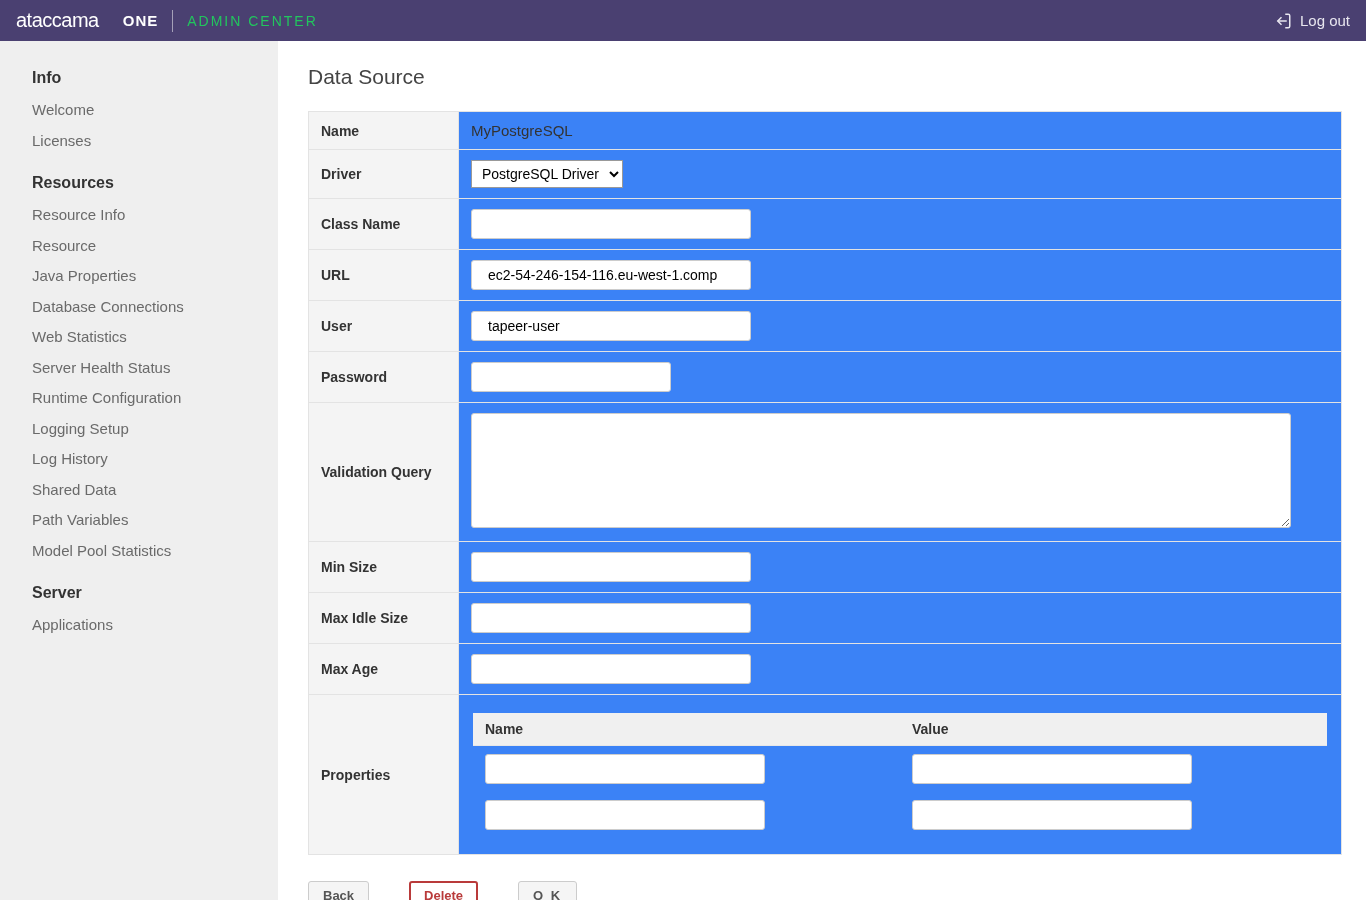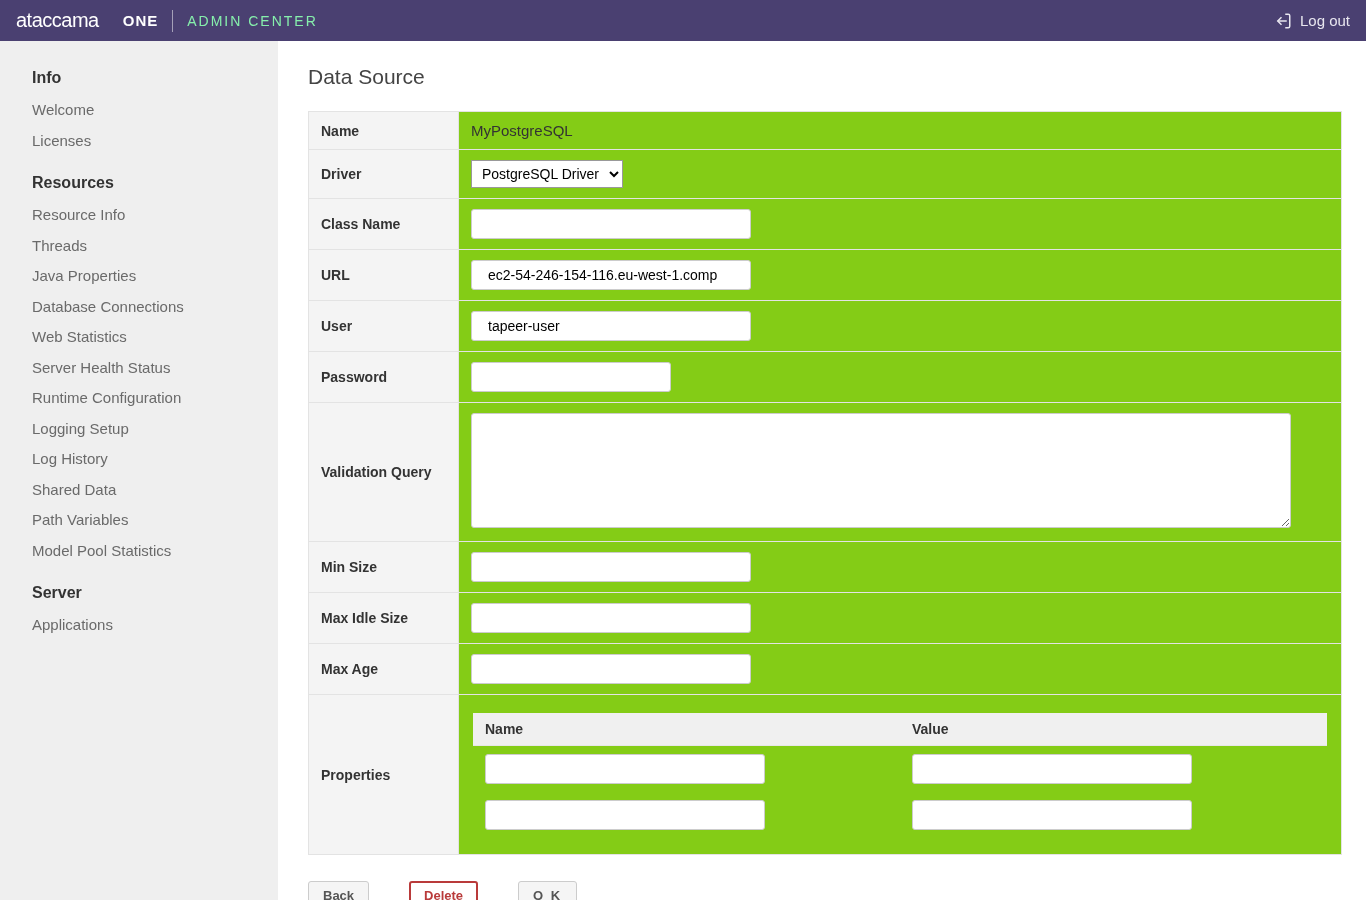--- a/index.html
+++ b/index.html
@@ -3,38 +3,38 @@
 <meta charset="utf-8">
 <style>
   * { box-sizing: border-box; margin: 0; padding: 0; }
   body { font-family: "Segoe UI", Arial, sans-serif; font-size: 14px; color: #333; background: #fff; }
   
   .topbar { background: #4a4071; height: 41px; display: flex; align-items: center; padding: 4px 16px; color: #fff; }
   .brand { display: flex; align-items: center; gap: 6px; }
   .brand-main { font-weight: 300; font-size: 20px; letter-spacing: -0.5px; }
   .brand-one { font-weight: 600; font-size: 15px; letter-spacing: 1px; margin-left: 18px; }
   .brand-divider { width: 1px; height: 22px; background: rgba(255,255,255,0.5); margin: 0 14px; }
-  .admin-center { font-size: 14px; letter-spacing: 2px; font-weight: 400; color: #86efac; }
+  .admin-center { font-size: 14px; letter-spacing: 2px; font-weight: 400; color: #22c55e; }
   .spacer { flex: 1; }
   .logout { display: flex; align-items: center; gap: 8px; color: #e8e6ef; cursor: pointer; font-size: 15px; }
   .logout svg { width: 18px; height: 18px; }
   
   .layout { display: flex; min-height: calc(100vh - 41px); }
   .sidebar { width: 278px; background: #efefef; padding: 28px 0 20px 32px; }
   .nav-heading { font-weight: 700; color: #333; font-size: 16px; margin-bottom: 8px; margin-top: 0; }
   .nav-heading.mt { margin-top: 18px; }
   .nav-item { display: block; color: #6a6a6a; font-size: 15px; padding: 4px 0; cursor: pointer; line-height: 1.5; }
   
   .content { flex: 1; background: #fff; padding: 24px 24px 30px 30px; }
   .page-title { font-size: 21px; font-weight: 400; color: #444; margin-bottom: 22px; }
   
   .form-table { width: 100%; border-collapse: collapse; border: 1px solid #e3e3e3; }
   .form-table > tbody > tr > td { border: 1px solid #e3e3e3; padding: 10px 12px; vertical-align: middle; }
   .form-table .label-cell { background: #f4f4f4; width: 150px; font-weight: 700; color: #333; font-size: 14px; }
-  .form-table .value-cell { background: #84cc16; }
+  .form-table .value-cell { background: #3b82f6; }
   .static-val { font-size: 15px; color: #333; }
   
   input[type="text"], input[type="password"] { border: 1px solid #ccc; border-radius: 3px; height: 30px; padding: 0 16px; font-size: 14px; font-family: inherit; background:#fff; }
   .w-280 { width: 280px; }
   .w-200 { width: 200px; }
   select { border: 1px solid #999; border-radius: 0; height: 28px; padding: 2px 6px; font-size: 14px; font-family: inherit; background: #fff; }
   textarea { border: 1px solid #ccc; border-radius: 3px; width: 820px; max-width: 100%; height: 115px; padding: 6px 8px; font-size: 14px; font-family: inherit; resize: both; }
   
   .props-wrap { padding: 8px 2px 6px 2px; }
   .props-table { width: 100%; border-collapse: collapse; }
@@ -68,21 +68,21 @@
 </div>
 
 <div class="layout">
   <nav class="sidebar">
     <div class="nav-heading">Info</div>
     <a class="nav-item">Welcome</a>
     <a class="nav-item">Licenses</a>
 
     <div class="nav-heading mt">Resources</div>
     <a class="nav-item">Resource Info</a>
-    <a class="nav-item">Threads</a>
+    <a class="nav-item">Resource</a>
     <a class="nav-item">Java Properties</a>
     <a class="nav-item">Database Connections</a>
     <a class="nav-item">Web Statistics</a>
     <a class="nav-item">Server Health Status</a>
     <a class="nav-item">Runtime Configuration</a>
     <a class="nav-item">Logging Setup</a>
     <a class="nav-item">Log History</a>
     <a class="nav-item">Shared Data</a>
     <a class="nav-item">Path Variables</a>
     <a class="nav-item">Model Pool Statistics</a>

